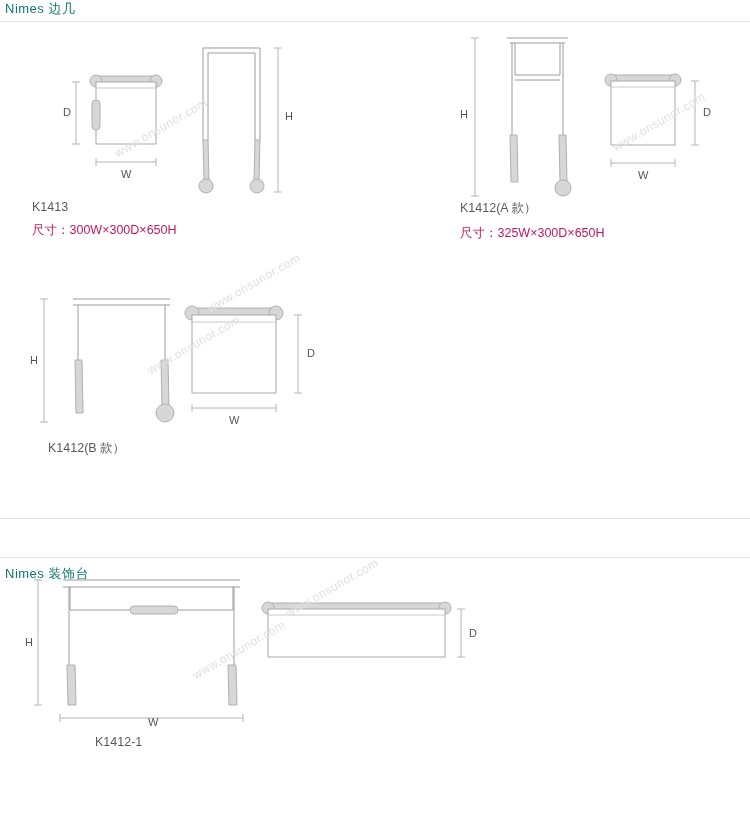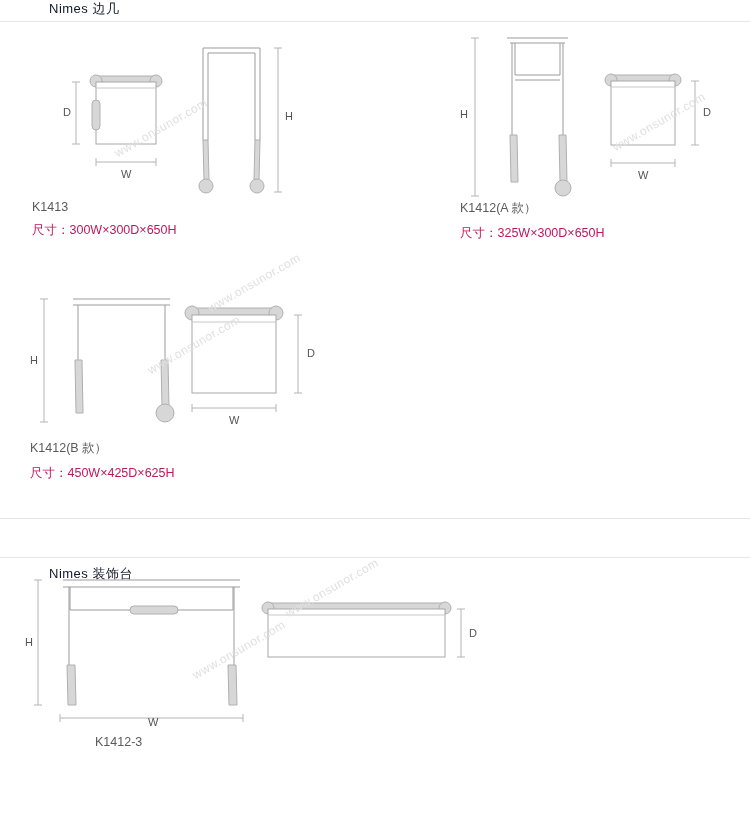--- a/index.html
+++ b/index.html
@@ -10,23 +10,22 @@
   body {
     width: 750px;
     height: 822px;
     position: relative;
     font-family: "Liberation Sans", sans-serif;
     color: #4a4a4a;
     overflow: hidden;
   }
   .section-title {
     font-size: 13px;
-    color: #0f172a;
+    color: #0f766e;
     letter-spacing: 0.5px;
-    margin-left: 44px;
   }
   .sec1-title { position: absolute; left: 5px; top: 0px; }
   .sec2-title { position: absolute; left: 5px; top: 565px; }
 
   .divider {
     position: absolute;
     left: 0;
     width: 750px;
     height: 1px;
     background: #e4e4e4;
@@ -225,23 +224,22 @@
       <line class="ln-d" x1="162" y1="123" x2="246" y2="123"></line>
       <line class="ln-d" x1="162" y1="119" x2="162" y2="127"></line>
       <line class="ln-d" x1="246" y1="119" x2="246" y2="127"></line>
       <text class="dimlbl" x="199" y="139">W</text>
     </g>
   </svg>
   <div class="wm" style="left:115px; top:80px;">www.onsunor.com</div>
   <div class="wm" style="left:175px; top:18px;">www.onsunor.com</div>
 </div>
 
-<div class="caption" style="left:30px; top:440px;">
+<div class="caption" style="left:48px; top:440px;">
   <div class="name">K1412(B 款）</div>
-  <div class="dims">尺寸：450W×425D×625H</div>
 </div>
 
 <div class="divider div-bot1"></div>
 
 <div class="section-title sec2-title">Nimes 装饰台</div>
 <div class="divider div-top2"></div>
 
 <div class="fig" style="left:25px; top:570px;">
   <svg width="480" height="155" viewBox="0 0 480 155">
 
@@ -287,14 +285,14 @@
       <line class="ln-d" x1="432" y1="39" x2="440" y2="39"></line>
       <line class="ln-d" x1="432" y1="87" x2="440" y2="87"></line>
       <text class="dimlbl" x="444" y="67">D</text>
     </g>
   </svg>
   <div class="wm" style="left:165px; top:100px;">www.onsunor.com</div>
   <div class="wm" style="left:258px; top:38px;">www.onsunor.com</div>
 </div>
 
 <div class="caption" style="left:95px; top:735px;">
-  <div class="name">K1412-3</div>
+  <div class="name">K1412-1</div>
 </div>
 
 </body></html>

